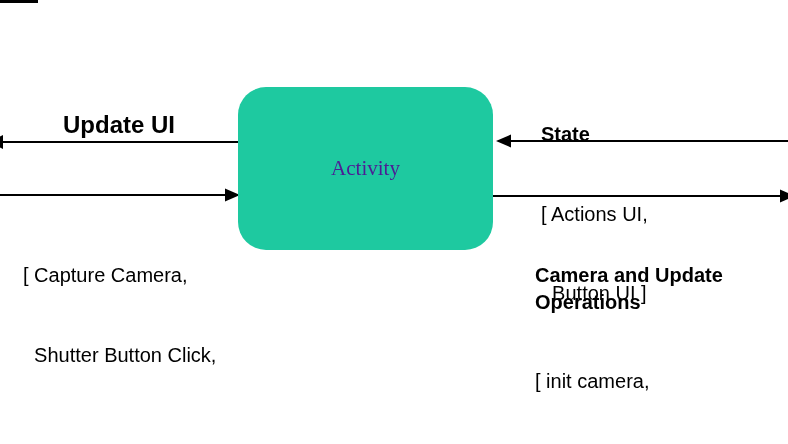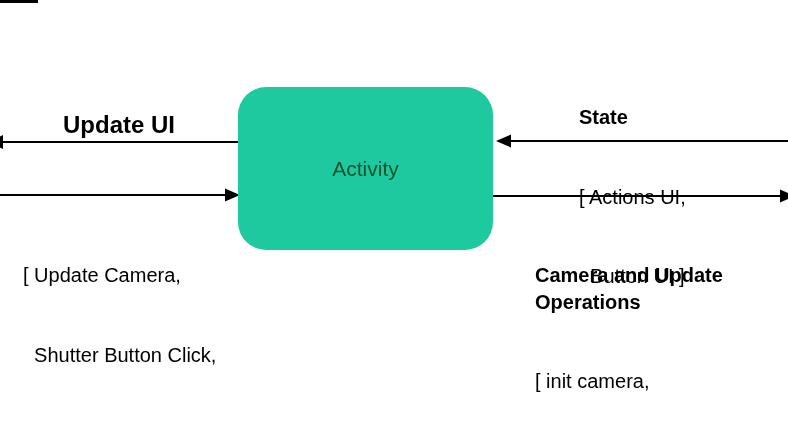--- a/index.html
+++ b/index.html
@@ -73,22 +73,21 @@
   }
   .textblock .heading {
     font-weight: bold;
   }
   .actions-block {
     left: 23px;
     top: 209px;
   }
   .state-block {
     left: 541px;
-    top: 51px;
-    margin-left: 38px;
+    top: 68px;
   }
   .camera-ops-block {
     left: 535px;
     top: 209px;
   }
 </style>
 </head>
 <body>
 
 <div class="canvas">
@@ -108,27 +107,27 @@
       <line x1="788" y1="141" x2="510" y2="141"></line>
       <polygon points="496,141 511,134.5 511,147.5"></polygon>
     </g>
     <g>
       <line x1="493" y1="196" x2="781" y2="196"></line>
       <polygon points="795,196 780,189.5 780,202.5"></polygon>
     </g>
   </svg>
 
   <div class="activity-box" style="background-color: rgb(30, 201, 160);">
-    <span class="activity-label" style="color: #14532d;">Activity</span>
+    <span class="activity-label" style="color: #4c1d95; font-family: Liberation Serif, serif;">Activity</span>
   </div>
 
   <div class="floating-label update-ui-label">Update UI</div>
 
   <div class="textblock actions-block">
-    <div>[ Update Camera,</div>
+    <div>[ Capture Camera,</div>
     <div>  Shutter Button Click,</div>
     
     
     
   </div>
 
   <div class="textblock state-block">
     <div class="heading">State</div>
     <div>[ Actions UI,</div>
     <div>  Button UI ]</div>

